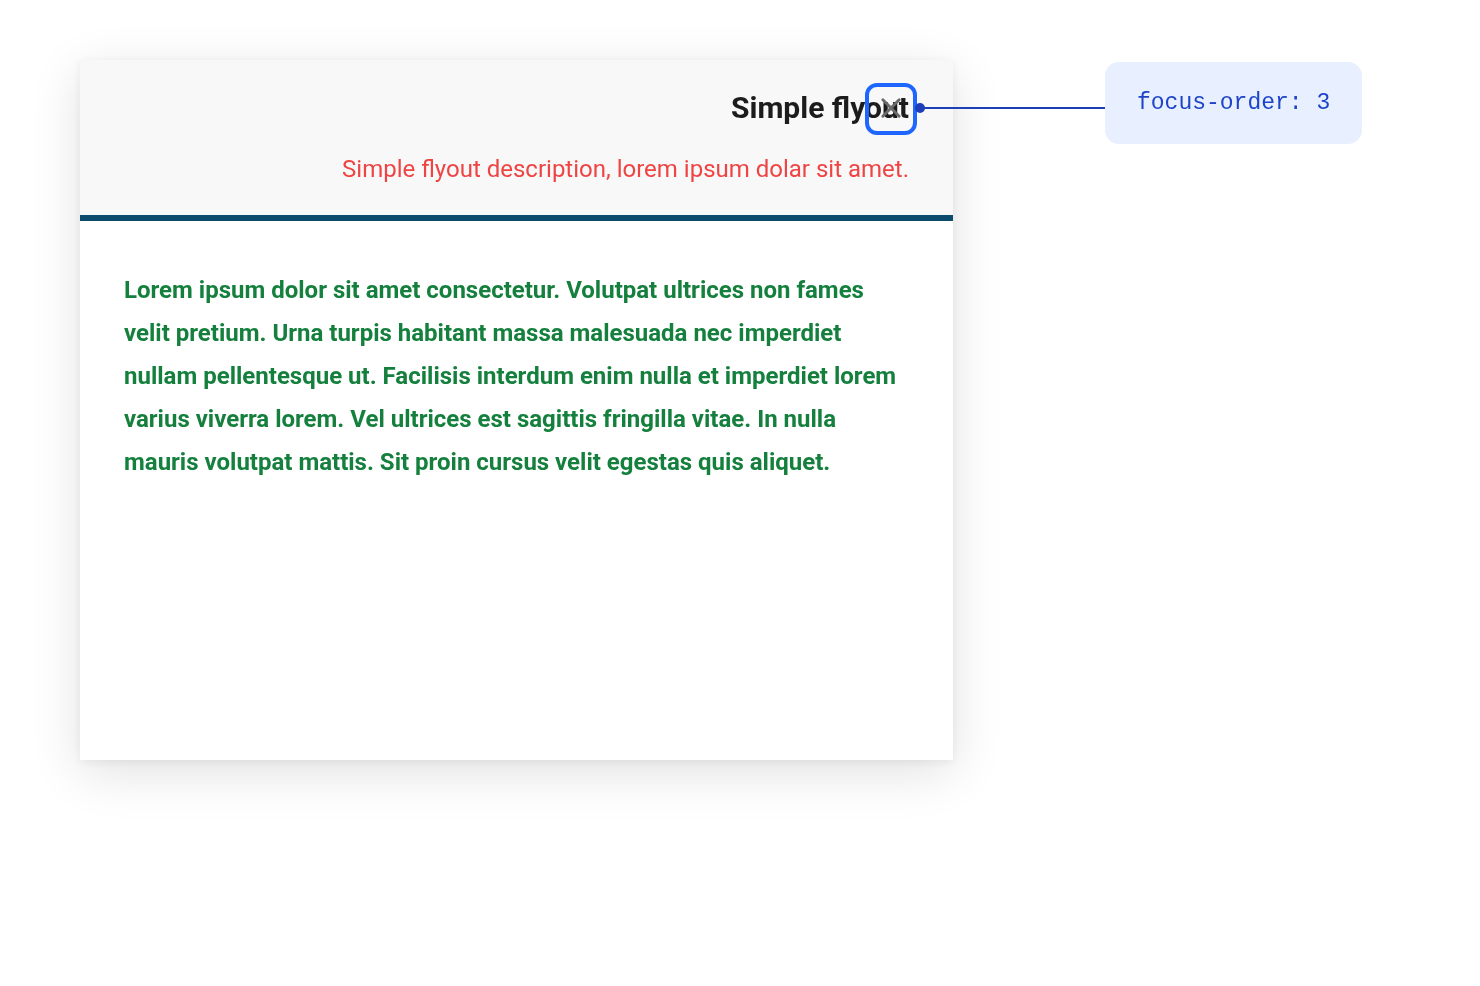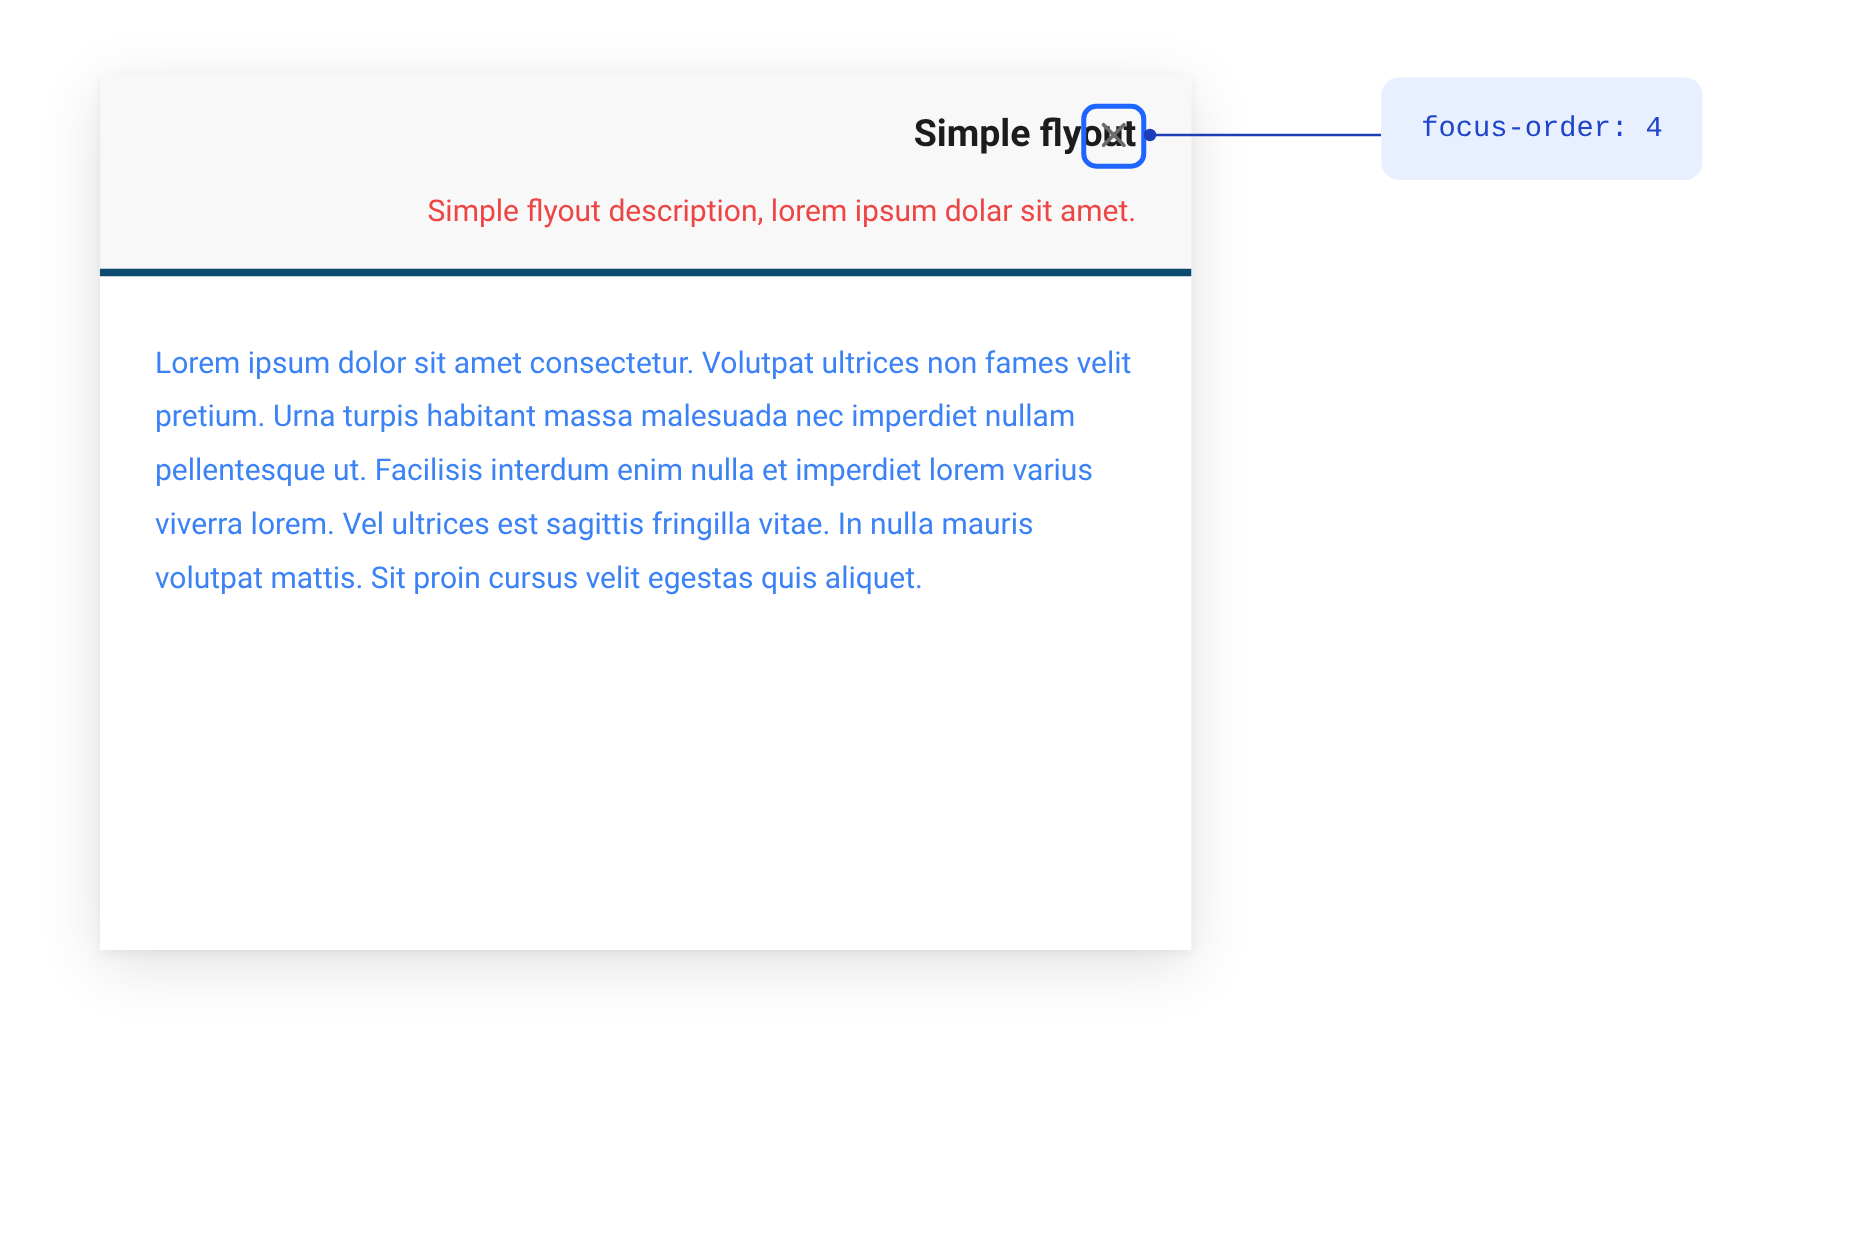--- a/index.html
+++ b/index.html
@@ -73,22 +73,22 @@
     }
     
     .flyout-body {
       padding: 48px 44px;
       background: #ffffff;
       flex: 1;
     }
     
     .flyout-body-text {
       font-size: 24px;
-      font-weight: 400;
-      color: #3b82f6;
+      font-weight: 700;
+      color: #15803d;
       line-height: 1.8;
     }
     
     .annotation-line {
       position: absolute;
       top: 107px;
       left: 919px;
       width: 186px;
       height: 2px;
       background: #1e3eb8;
@@ -133,13 +133,13 @@
     </button>
     <p class="flyout-description">Simple flyout description, lorem ipsum dolar sit amet.</p>
   </div>
   <div class="flyout-body">
     <p class="flyout-body-text">Lorem ipsum dolor sit amet consectetur. Volutpat ultrices non fames velit pretium. Urna turpis habitant massa malesuada nec imperdiet nullam pellentesque ut. Facilisis interdum enim nulla et imperdiet lorem varius viverra lorem. Vel ultrices est sagittis fringilla vitae. In nulla mauris volutpat mattis. Sit proin cursus velit egestas quis aliquet.</p>
   </div>
 </div>
 
 <div class="annotation-dot"></div>
 <div class="annotation-line"></div>
-<div class="annotation-badge">focus-order: 4</div>
+<div class="annotation-badge">focus-order: 3</div>
 
 </body></html>

